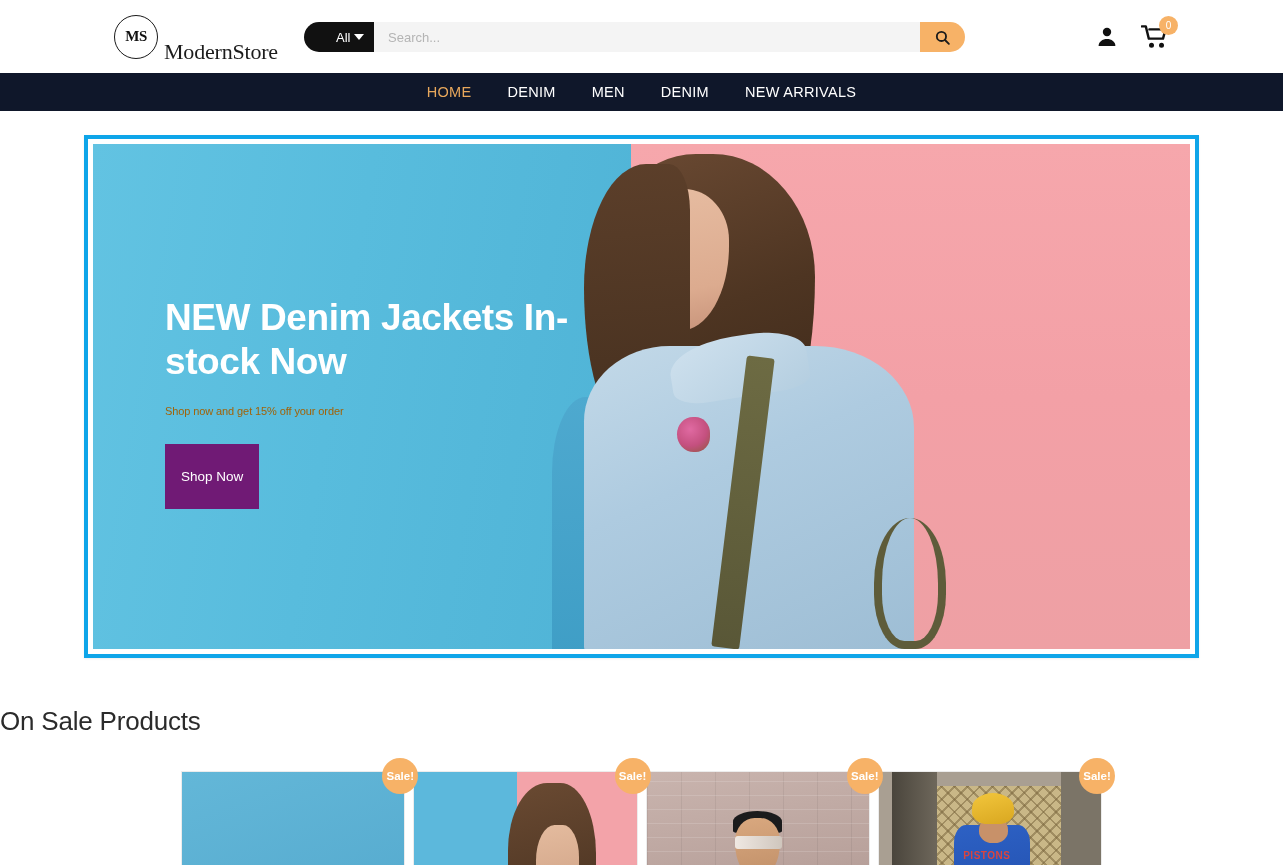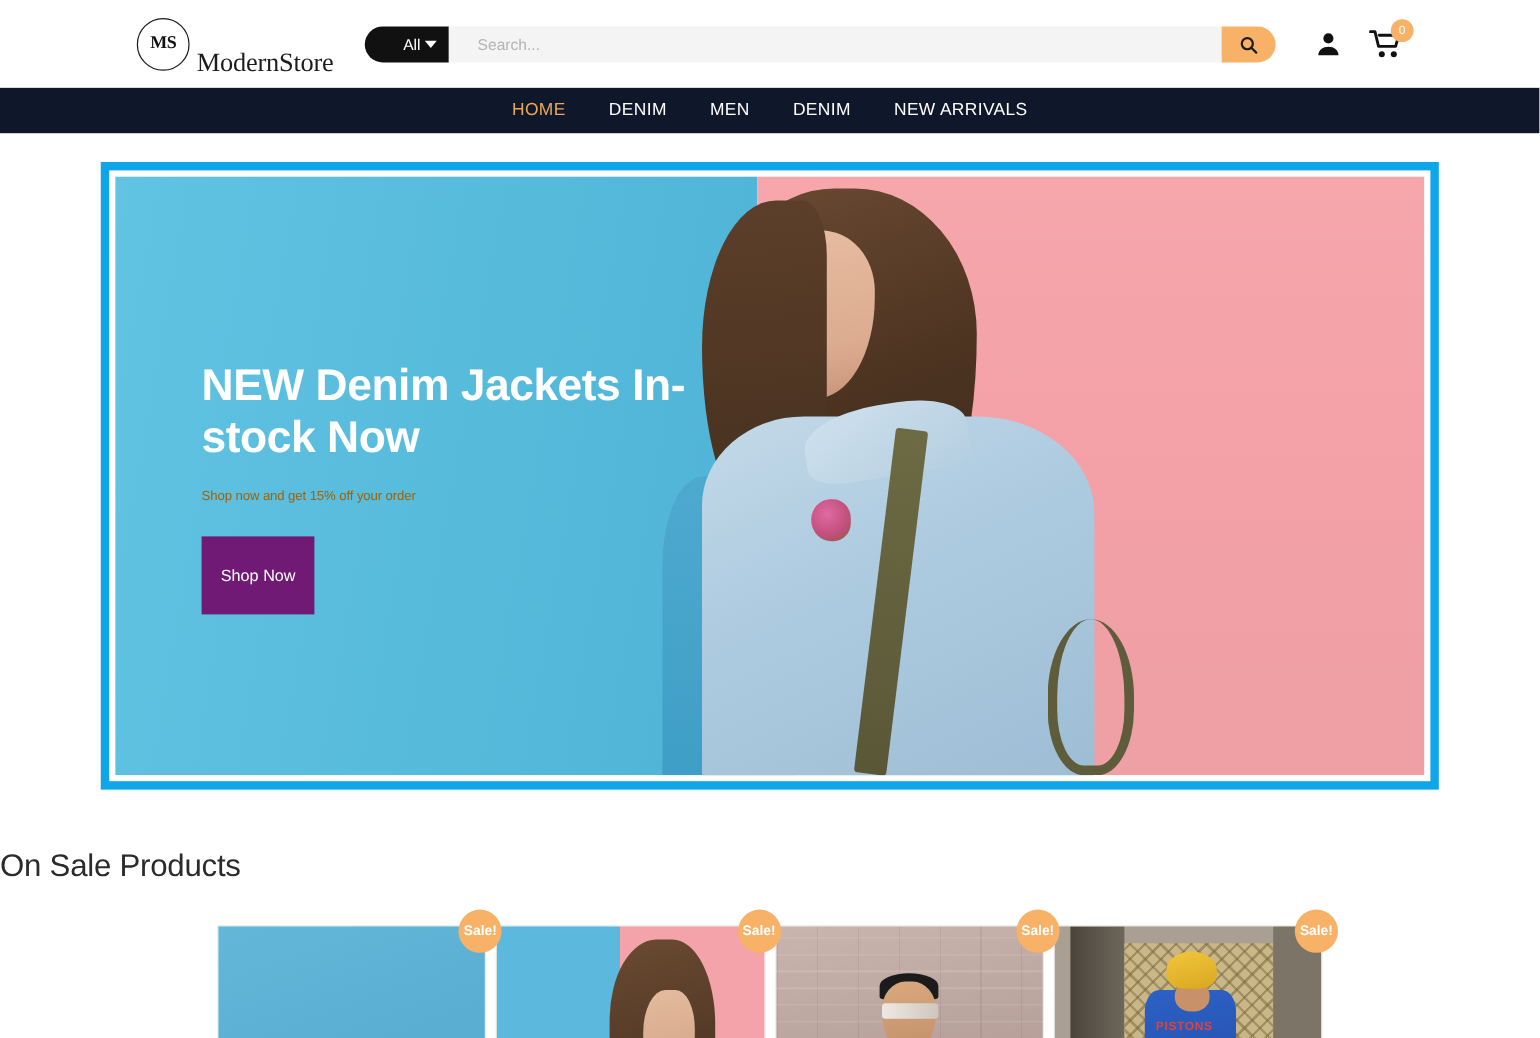--- a/index.html
+++ b/index.html
@@ -63,25 +63,25 @@
     cursor: pointer;
   }
   .search-cat-label { color: #ffffff; font-size: 13px; margin-left: 18px; }
   .caret {
     width: 0; height: 0;
     border-left: 5px solid transparent;
     border-right: 5px solid transparent;
     border-top: 6px solid #ffffff;
   }
   .search-input {
-    width: 644px;
+    width: 546px;
     background: #f4f4f4;
     border: none;
     outline: none;
-    padding-left: 24px;
+    padding-left: 14px;
     font-size: 13px;
     color: #444;
     font-family: "Liberation Sans", sans-serif;
   }
   .search-input::placeholder { color: #b4b4b4; }
   .search-btn {
     width: 45px;
     background: #f7b267;
     border: none;
     border-radius: 0 15px 15px 0;
@@ -126,21 +126,21 @@
     cursor: pointer;
   }
   .nav-item.active { color: #e8a85c; }
 
   
   .hero-frame {
     margin: 24px auto 0;
     width: 1115px;
     height: 523px;
     background: #ffffff;
-    border: 7px solid #0ea5e9;
+    border: 4px solid #0ea5e9;
     padding: 5px;
     box-shadow: 0 1px 2px rgba(0,0,0,.07);
   }
   .hero {
     position: relative;
     width: 100%; height: 100%;
     overflow: hidden;
   }
   .hero-bg-blue {
     position: absolute; left: 0; top: 0;

